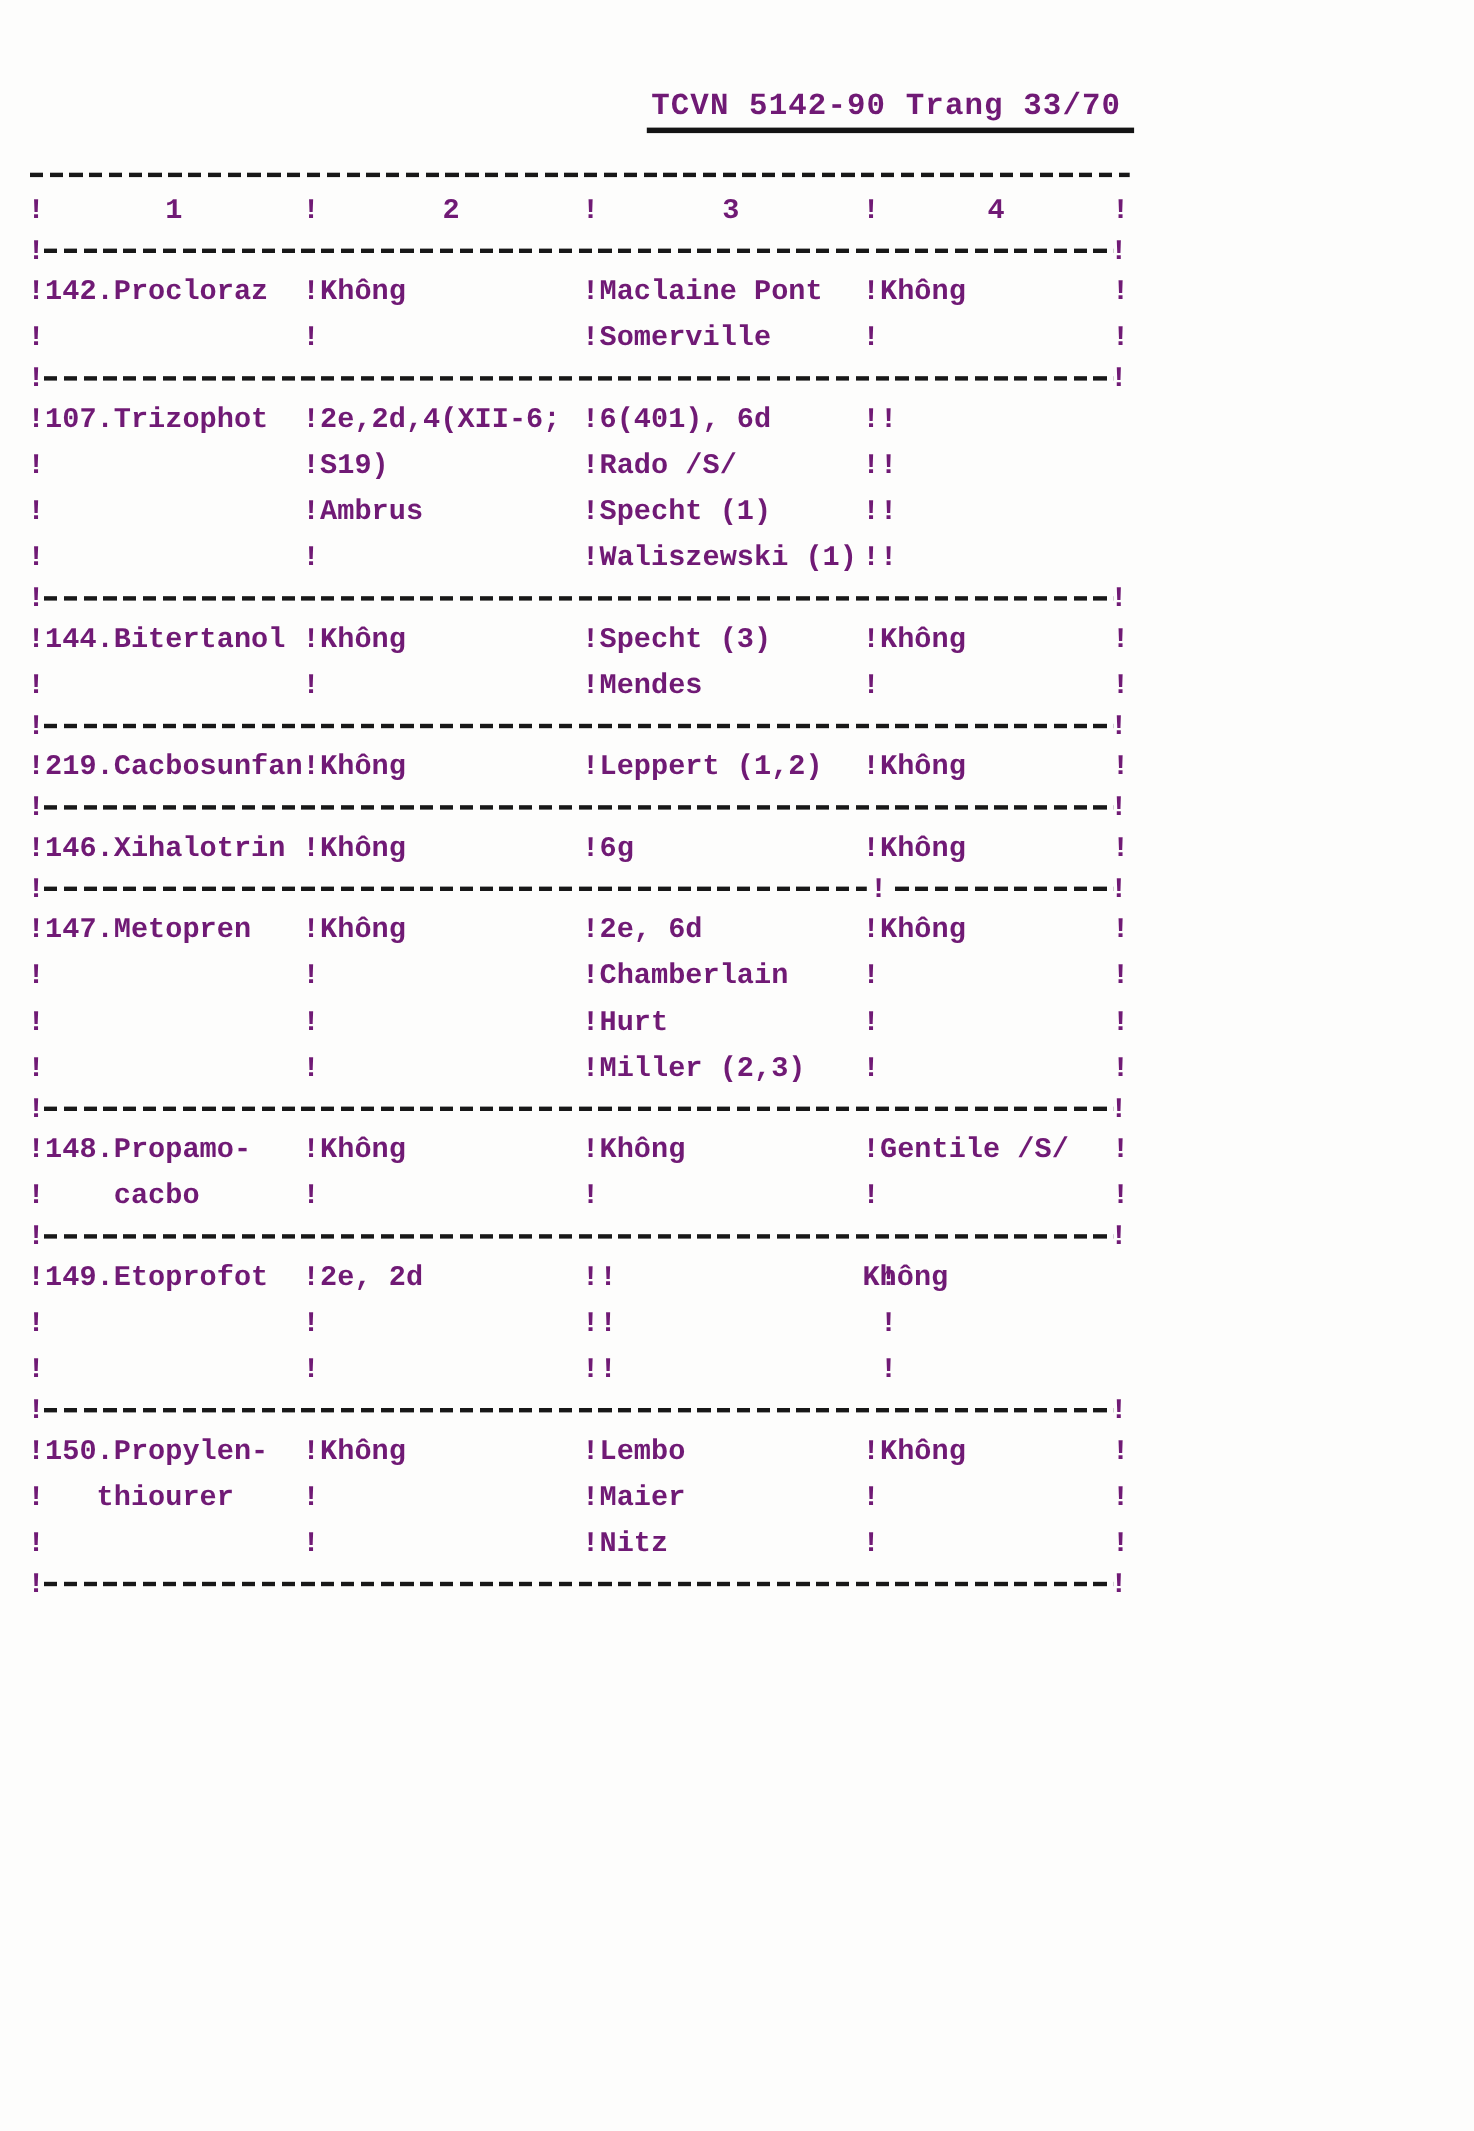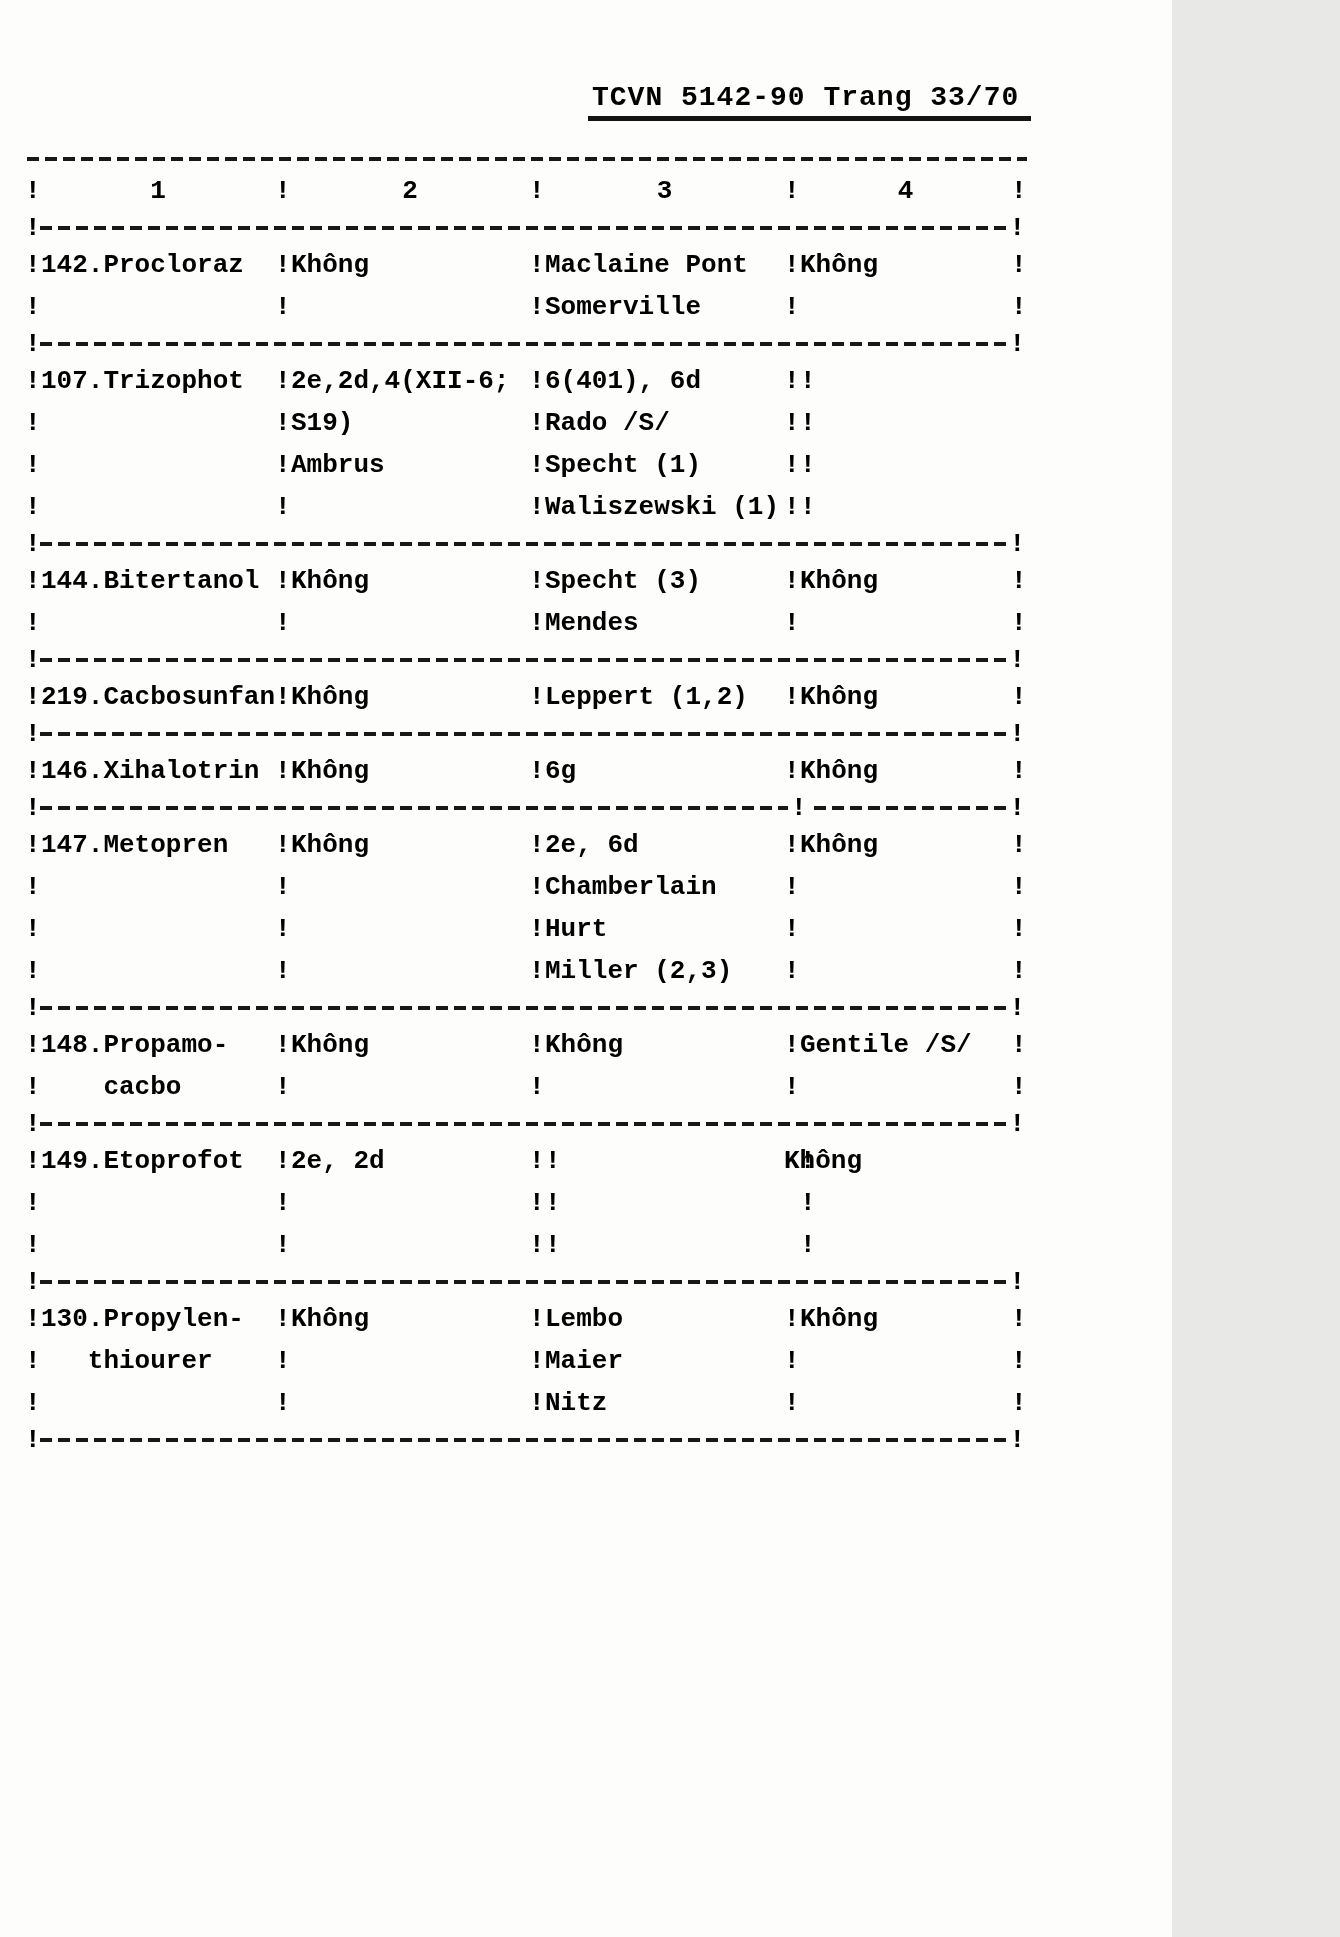--- a/index.html
+++ b/index.html
@@ -1,22 +1,22 @@
 <!DOCTYPE html>
 <html><head>
 <meta charset="utf-8">
 <style>
   * { margin:0; padding:0; box-sizing:border-box; }
   html,body { background:#e8e8e6; }
   .page {
     position:relative;
-    width:1172px; height:1937px;
+    width:1340px; height:1937px;
     background:#fdfdfc;
     font-family:"Liberation Mono","DejaVu Sans Mono",monospace;
-    color:#000000;
+    color:#701a75;
     overflow:hidden;
   }
   .title {
     position:absolute; left:588px; top:82px;
     font-size:28px; font-weight:700; letter-spacing:1px;
     white-space:pre;
     border-bottom:5px solid #141414;
     padding:0 12px 3px 4px;
   }
   .table-wrap {
@@ -456,21 +456,21 @@
           <div class="bang left">!</div>
           <div class="bang right">!</div>
         </div>
         <div class="trow">
           <div class="bangcol">
             <div class="line">!</div>
             <div class="line">!</div>
             <div class="line">!</div>
           </div>
           <div class="cellcol">
-            <div class="line">130.Propylen-</div>
+            <div class="line">150.Propylen-</div>
             <div class="line">   thiourer</div>
             <div class="line"></div>
           </div>
           <div class="bangcol">
             <div class="line">!</div>
             <div class="line">!</div>
             <div class="line">!</div>
           </div>
           <div class="cellcol">
             <div class="line">Không</div>

